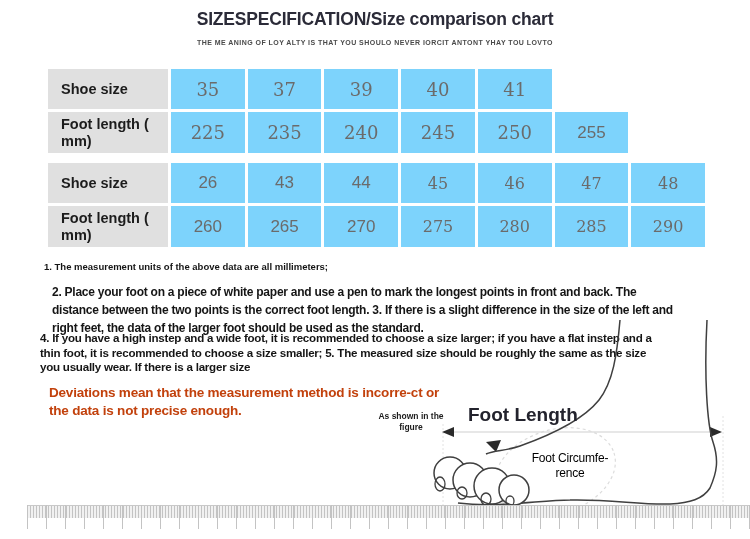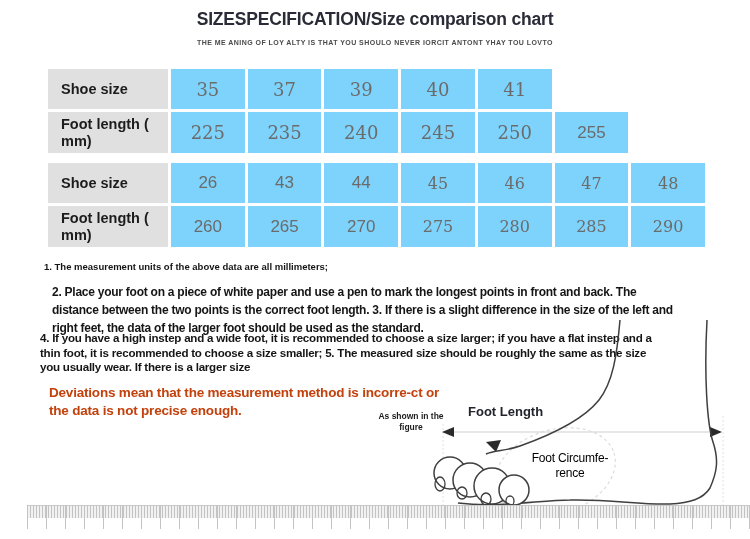--- a/index.html
+++ b/index.html
@@ -33,21 +33,21 @@
   .note2 { top: 283px; left: 52px; width: 622px; font-size: 12px; line-height: 18px;
            letter-spacing: -0.25px; }
   .note4 { top: 331px; left: 40px; width: 622px; font-size: 11.6px; line-height: 14.6px;
            letter-spacing: -0.25px; }
   .deviation { top: 384px; left: 49px; width: 408px; font-size: 13.5px; line-height: 18px;
                color: #c2410c; font-weight: bold; letter-spacing: -0.2px; }
 
   
   .diagram { top: 320px; left: 370px; width: 380px; height: 215px; }
   .diagram svg { position: absolute; top: 0; left: 0; }
-  .foot-length-label { position: absolute; top: 84px; left: 98px; font-size: 13px;
+  .foot-length-label { position: absolute; top: 84px; left: 98px; font-size: 19px;
                        font-weight: bold; color: #23232d; }
   .as-shown-label { position: absolute; top: 91px; left: 2px; width: 78px;
                     font-size: 8.5px; font-weight: bold; color: #1c1c1c;
                     text-align: center; line-height: 1.35; }
   .circumference-label { position: absolute; top: 131px; left: 150px; width: 100px;
                          font-size: 12px; color: #000000; text-align: center;
                          line-height: 1.25; letter-spacing: -0.2px; }
 
   
   .ruler { top: 505px; left: 27px; width: 723px; height: 24px; }

